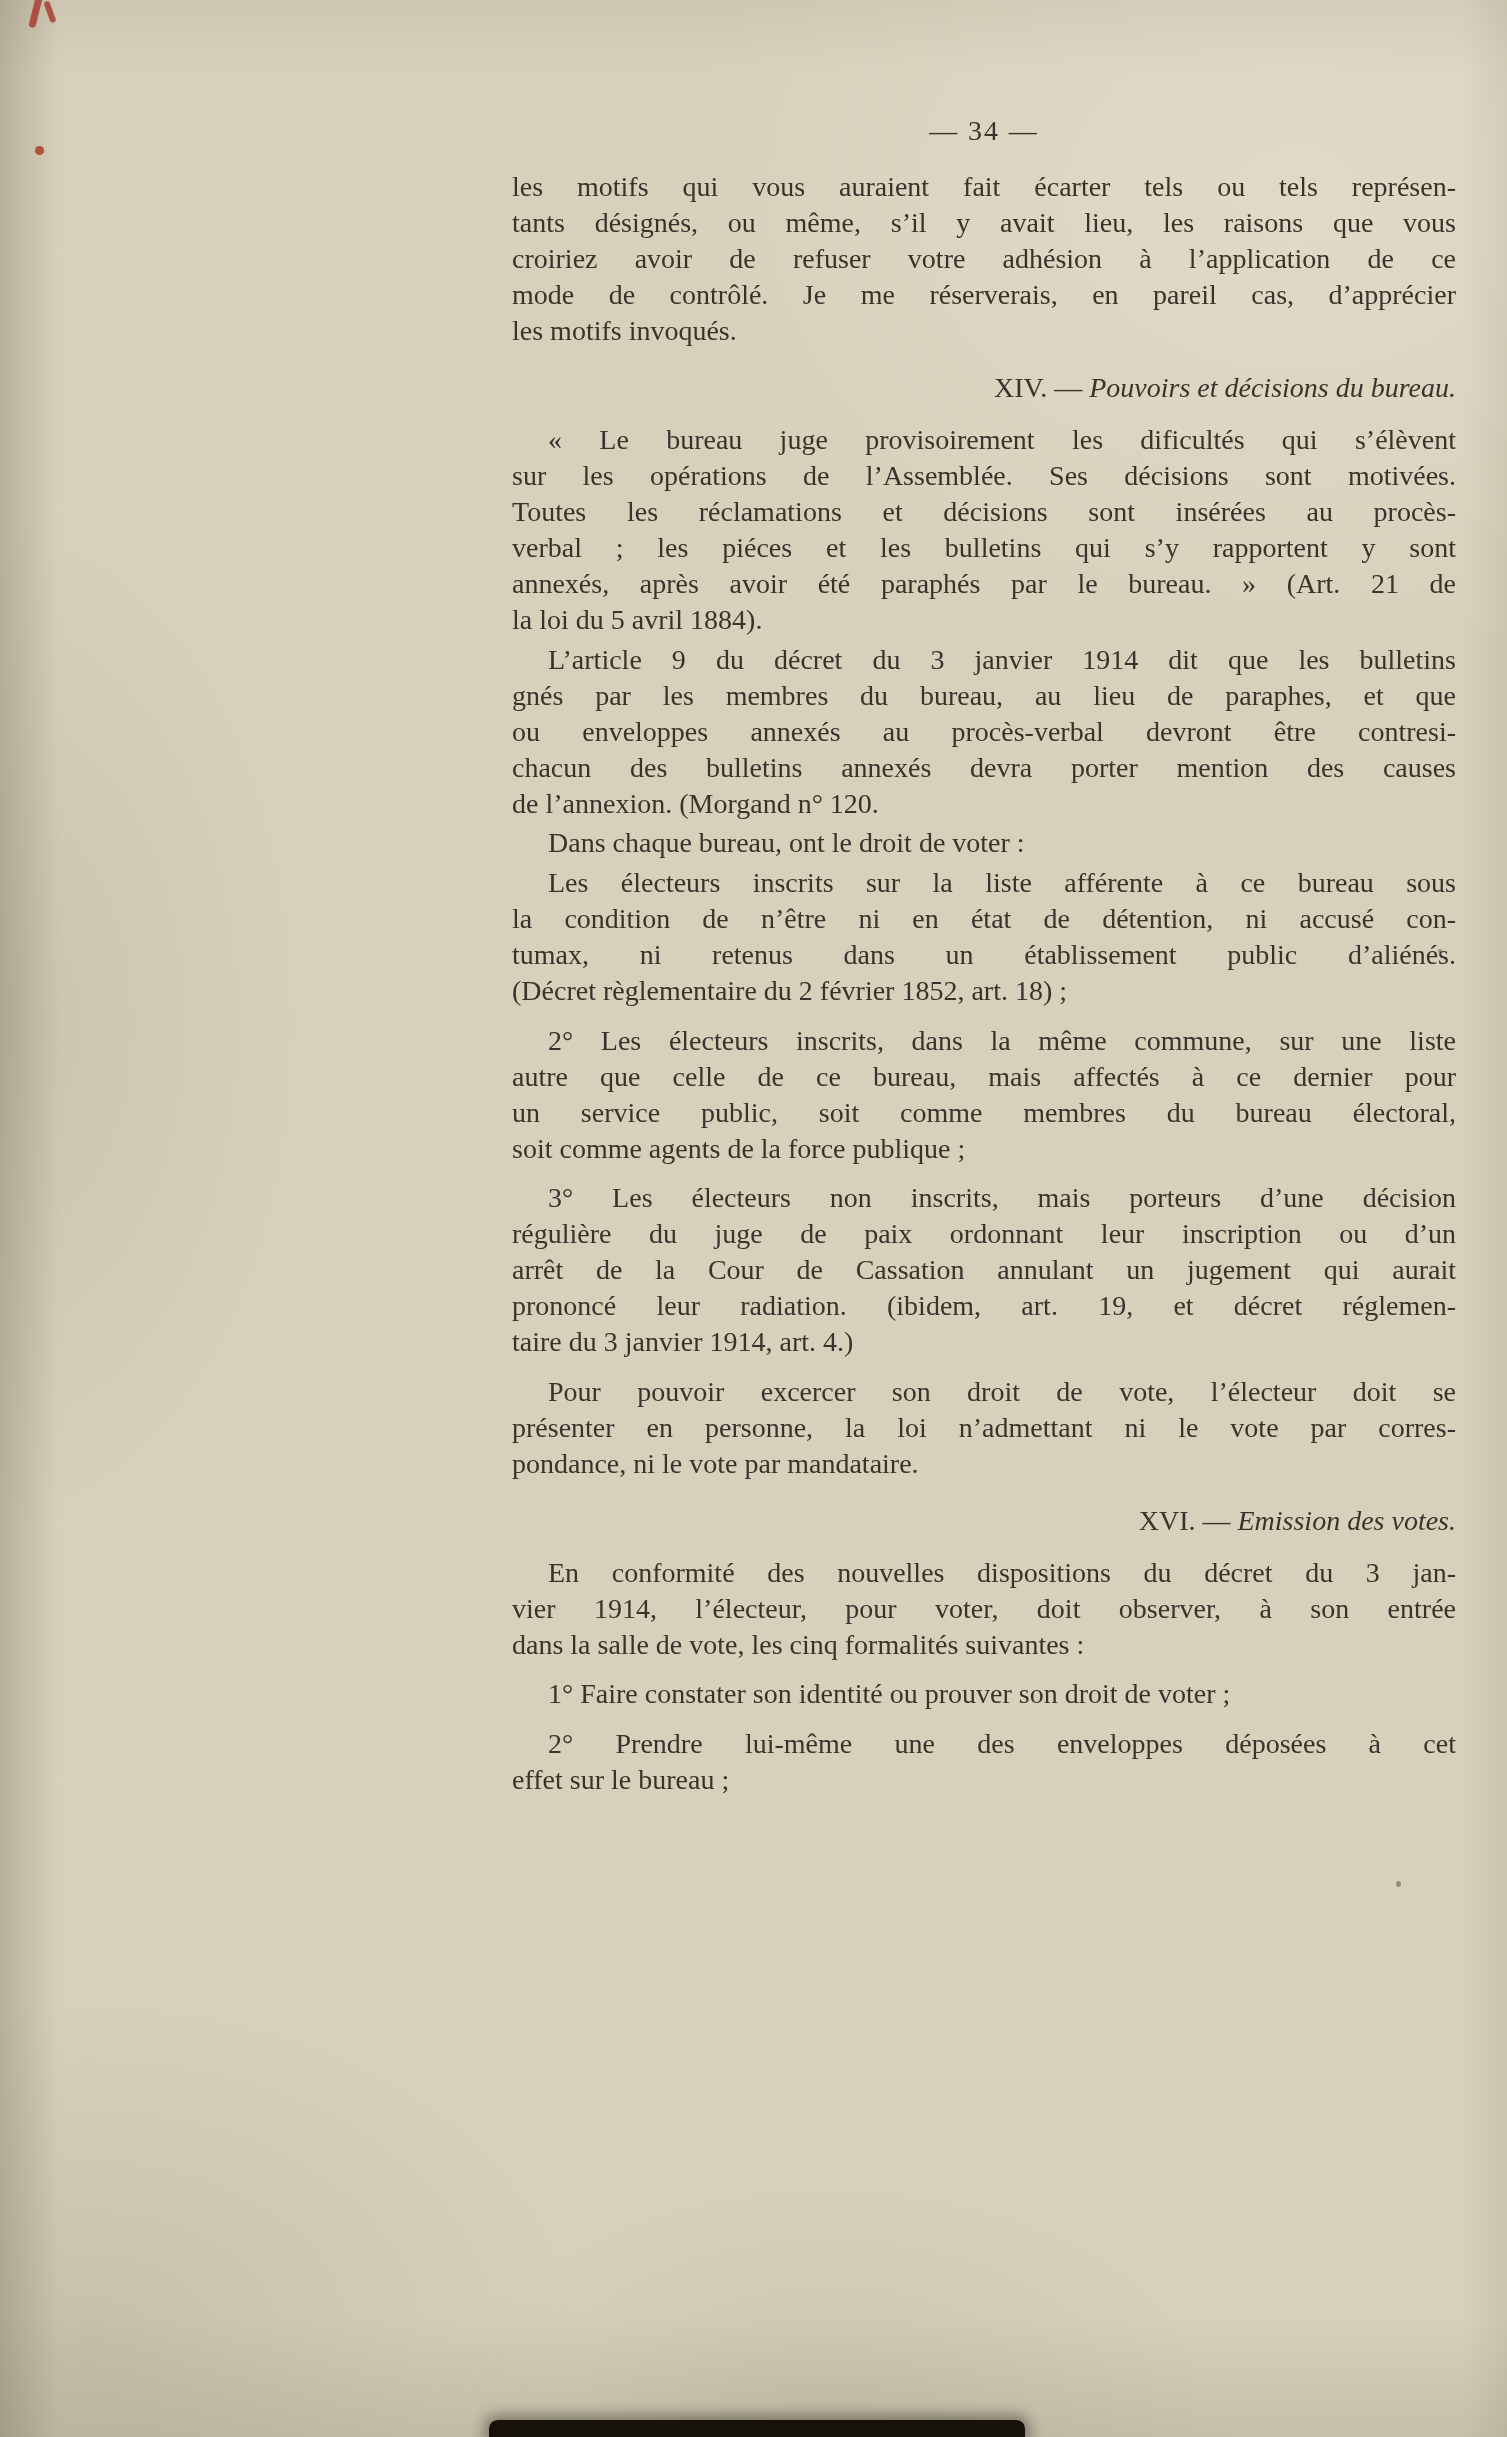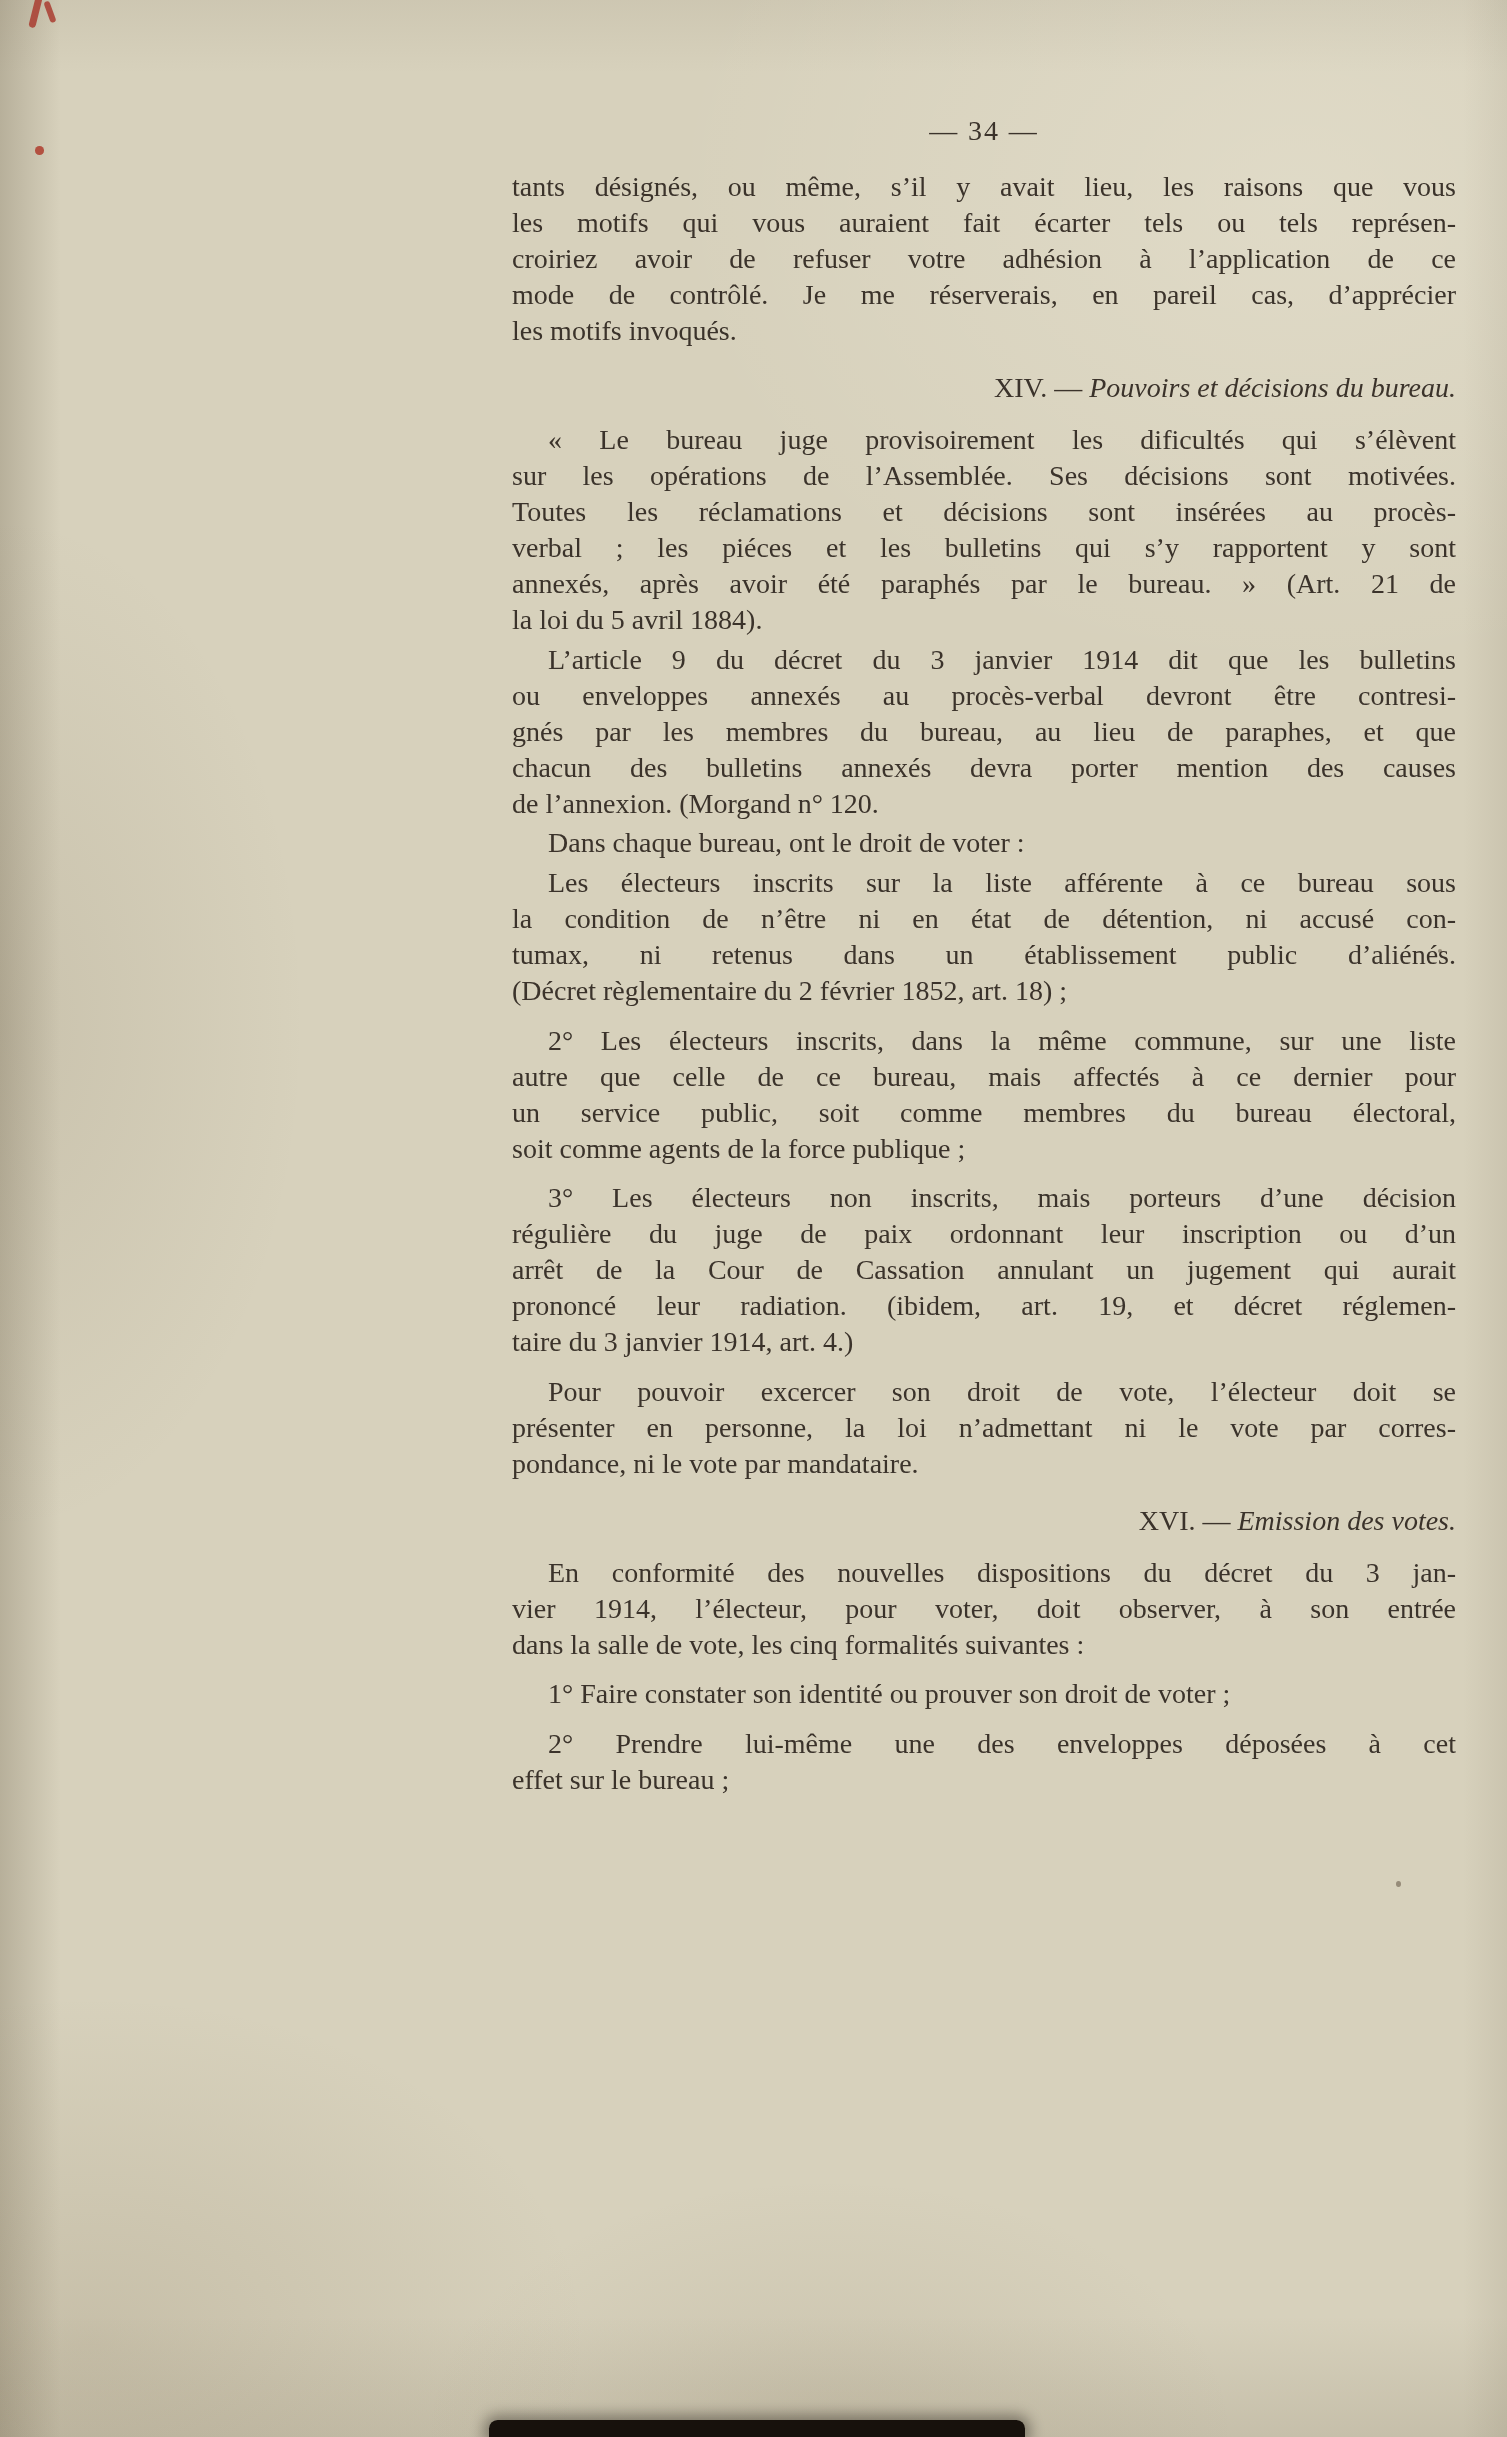--- a/index.html
+++ b/index.html
@@ -96,39 +96,39 @@
 <div class="page">
 
   <div class="red-mark red-mark-1"></div>
   <div class="red-mark red-mark-2"></div>
   <div class="red-dot"></div>
 
   <div class="text-block">
     <div class="page-number">— 34 —</div>
     <div>
         <div class="paragraph">
+          <div class="line">les motifs qui vous auraient fait écarter tels ou tels représen-</div>
           <div class="line">tants désignés, ou même, s’il y avait lieu, les raisons que vous</div>
-          <div class="line">les motifs qui vous auraient fait écarter tels ou tels représen-</div>
           <div class="line">croiriez avoir de refuser votre adhésion à l’application de ce</div>
           <div class="line">mode de contrôlé. Je me réserverais, en pareil cas, d’apprécier</div>
           <div class="line last">les motifs invoqués.</div>
         </div>
         <div class="heading"><span class="h-prefix">XIV. — </span><span class="h-title">Pouvoirs et décisions du bureau.</span></div>
         <div class="paragraph">
           <div class="line indent">« Le bureau juge provisoirement les dificultés qui s’élèvent</div>
           <div class="line">sur les opérations de l’Assemblée. Ses décisions sont motivées.</div>
           <div class="line">Toutes les réclamations et décisions sont insérées au procès-</div>
           <div class="line">verbal ; les piéces et les bulletins qui s’y rapportent y sont</div>
           <div class="line">annexés, après avoir été paraphés par le bureau. » (Art. 21 de</div>
           <div class="line last">la loi du 5 avril 1884).</div>
         </div>
         <div class="paragraph">
           <div class="line indent">L’article 9 du décret du 3 janvier 1914 dit que les bulletins</div>
+          <div class="line">gnés par les membres du bureau, au lieu de paraphes, et que</div>
           <div class="line">ou enveloppes annexés au procès-verbal devront être contresi-</div>
-          <div class="line">gnés par les membres du bureau, au lieu de paraphes, et que</div>
           <div class="line">chacun des bulletins annexés devra porter mention des causes</div>
           <div class="line last">de l’annexion. (Morgand n° 120.</div>
         </div>
         <div class="paragraph">
           <div class="line last indent">Dans chaque bureau, ont le droit de voter :</div>
         </div>
         <div class="paragraph">
           <div class="line indent">Les électeurs inscrits sur la liste afférente à ce bureau sous</div>
           <div class="line">la condition de n’être ni en état de détention, ni accusé con-</div>
           <div class="line">tumax, ni retenus dans un établissement public d’aliénés.</div>

